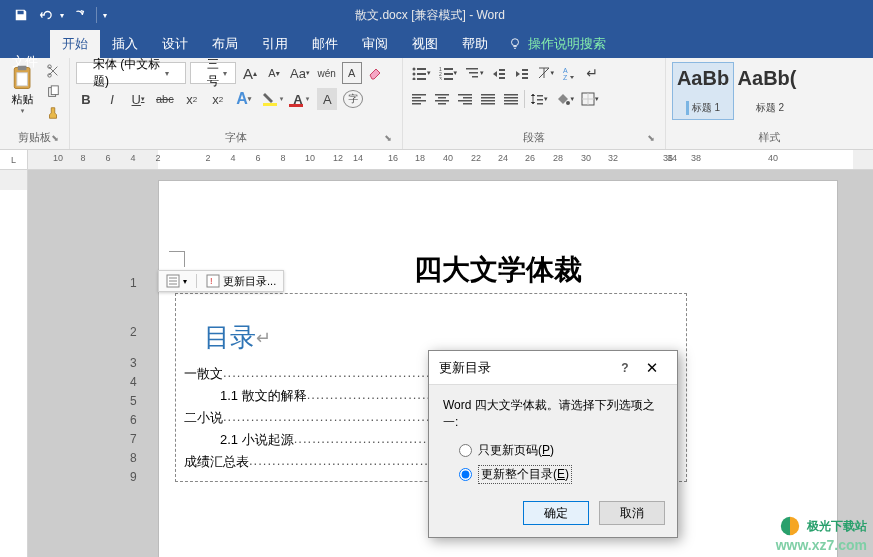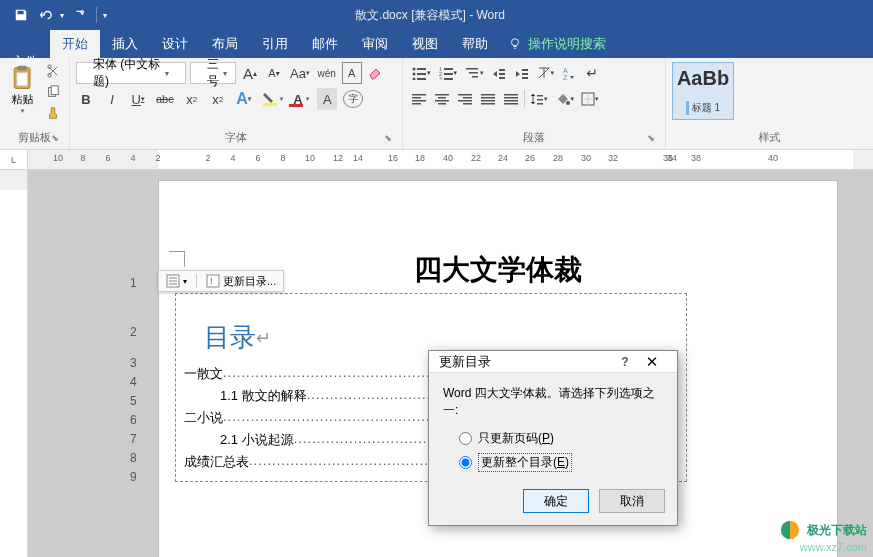--- a/index.html
+++ b/index.html
@@ -72,37 +72,37 @@
   .toc-toolbar { position:absolute; left:130px; top:100px; background:#fafafa; border:1px solid #d0d0d0; height:22px; display:flex; align-items:center; font-size:11px; padding:0 4px; gap:6px; box-shadow:0 1px 3px rgba(0,0,0,0.2); z-index:5;}
   .toc-btn { display:flex; align-items:center; gap:3px; cursor:pointer; padding:2px 3px;}
   .toc-ic{width:14px;height:14px;}
   .tsep{width:1px; height:14px; background:#ccc;}
   
   .toc-box { position:absolute; left:147px; top:123px; width:512px; border:1px dashed #888; padding:6px 8px 8px; background:#fff; z-index:3;}
   .toc-box-inner .toc-line{padding-left:0; padding-right:6px;}
   .toc-box-inner .toc-line.indent{padding-left:36px;}
   
   .dialog { position: absolute; left: 428px; top: 350px; width: 250px; background: #f0f0f0; border: 1px solid #888; box-shadow: 3px 3px 12px rgba(0,0,0,0.35); z-index: 20; font-size: 12px; }
-  .dlg-title { height: 22px; display: flex; align-items: center; padding: 0 10px; background: #fff; border-bottom:1px solid #ddd;}
+  .dlg-title { height: 34px; display: flex; align-items: center; padding: 0 10px; background: #fff; border-bottom:1px solid #ddd;}
   .dlg-title .t { flex: 1; font-size:13px;}
   .dlg-title .q { width: 24px; text-align: center; cursor: pointer; font-weight:bold; color:#555;}
   .dlg-title .x { width: 30px; text-align: center; cursor: pointer; font-size: 15px; }
   .dlg-body { padding: 12px 14px 4px; }
   .dlg-msg { margin-bottom: 8px; }
   .dlg-opt { display: flex; align-items: center; gap: 6px; padding: 3px 0 3px 16px; }
   .dlg-opt input { }
   .dlg-opt label{}
   .dlg-opt .hk{text-decoration:underline;}
   .dlg-foot { display: flex; justify-content: flex-end; gap: 10px; padding: 10px 12px 12px; }
   .dlg-btn { width: 66px; height: 24px; border: 1px solid #adadad; background: #e1e1e1; cursor: pointer; font-size:12px;}
   .dlg-btn.primary { border-color: #0078d7; background:#e5f1fb;}
   
   .watermark { position: absolute; right: 6px; bottom: 4px; text-align: right; font-size: 12px; z-index:30;}
   .wm1 { color: #29a06c; font-weight: bold; display:flex; align-items:center; justify-content:flex-end; gap:6px;}
-  .wm2 { color: #7fcfa6; font-size: 11px; }
+  .wm2 { color: #7fcfa6; font-size: 14px; font-weight: bold; }
   .wm-logo{width:22px;height:22px;}
   
   svg { display: block; }
 </style>
 </head>
 <body>
 
 <div class="titlebar">
   <div class="tb-left">
     <div class="tb-icon">
@@ -375,20 +375,24 @@
       </div>
     </div>
     <div class="rgroup-label"><span>段落</span><span class="launcher">⬊</span></div>
   </div>
 
   <div class="rgroup" style="flex:1;border-right:none">
     <div class="rgroup-body styles-body">
       <div class="style-tile sel">
         <div class="style-preview">AaBb</div>
         <div class="style-name">标题 1</div>
+      </div>
+      <div class="style-tile">
+        <div class="style-preview">AaBb(</div>
+        <div class="style-name" style="border-left-color:transparent">标题 2</div>
       </div>
     </div>
     <div class="rgroup-label"><span>样式</span></div>
   </div>
 </div>
 
 <div class="ruler">
   <div class="ruler-corner">L</div>
   <div class="ruler-strip">
     <div class="ruler-white"></div>

